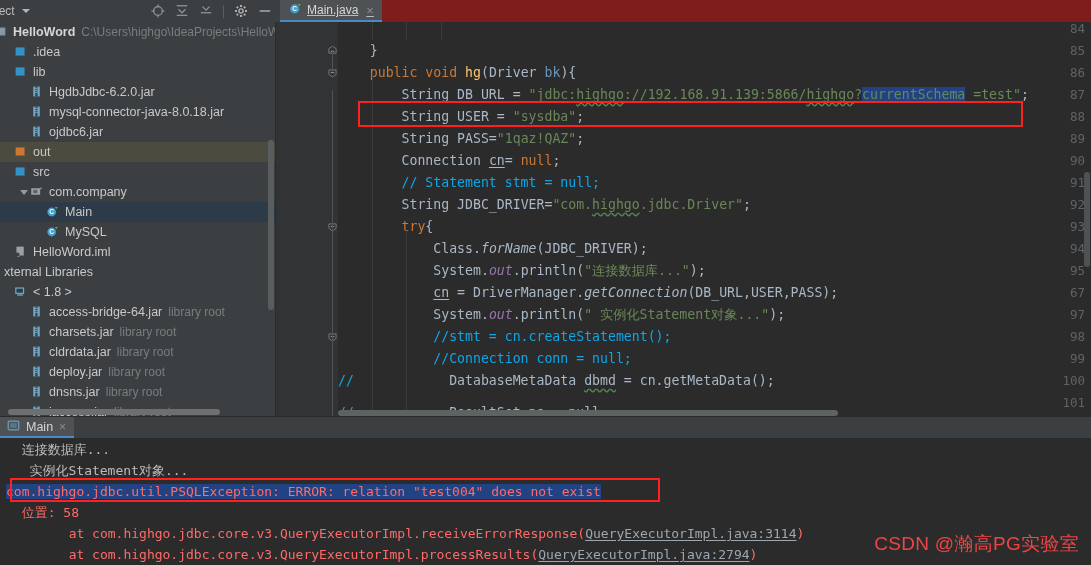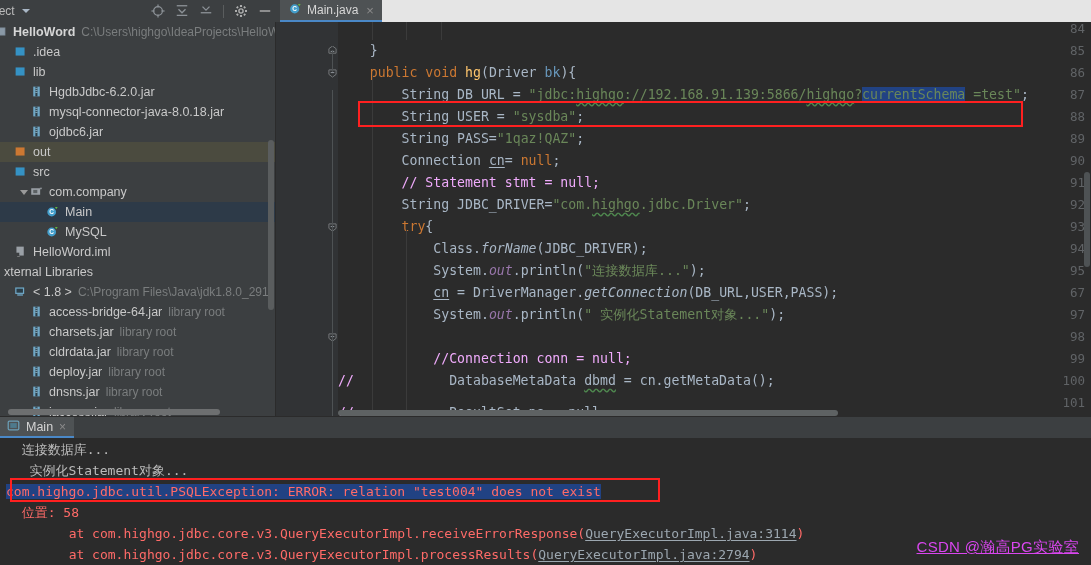--- a/index.html
+++ b/index.html
@@ -13,21 +13,21 @@
 
   
   .toprow{height:22px;display:flex;align-items:stretch;background:#3c3f41;flex:0 0 22px;}
   .proj-toolbar{width:280px;display:flex;align-items:center;background:#3c3f41;position:relative;}
   .proj-title{font-size:12px;color:#bbbbbb;padding-left:0px;margin-left:-4px;}
   .caret-down{margin-left:7px;width:0;height:0;border-left:4px solid transparent;border-right:4px solid transparent;border-top:4px solid #a9b7c6;}
   .tb-icons{margin-left:auto;display:flex;align-items:center;gap:10px;padding-right:8px;}
   .tb-ico{width:14px;height:14px;display:block;opacity:.85;}
   .tb-sep{width:1px;height:13px;background:#5a5d5e;}
 
-  .tabrow{flex:1;display:flex;align-items:center;background:#e5e5e5;}
+  .tabrow{flex:1;display:flex;align-items:center;background:#7f1d1d;text-decoration:underline;}
   .tab{display:flex;align-items:center;gap:5px;padding:0 8px 0 9px;background:#4e5254;
        border-bottom:2px solid #4a88c7;height:22px;box-sizing:border-box;}
   .tab-label{font-size:12px;color:#d7d7d7;}
   .tab-close{font-size:13px;color:#8b8b8b;margin-left:3px;line-height:1;}
   .tabrest{flex:1;background:#3c3f41;}
 
   
   .middle{flex:1;display:flex;min-height:0;}
 
   
@@ -54,21 +54,21 @@
   .editor{flex:1;background:#2b2b2b;position:relative;overflow:hidden;min-width:0;}
   .gutter{position:absolute;left:0;top:0;width:62px;height:100%;background:#313335;}
   .fold-strip{position:absolute;left:50px;top:0;width:12px;height:100%;background:#313335;}
   .code-area{position:absolute;left:62px;top:0;right:0;bottom:0;background:#2b2b2b;}
   .ln{position:absolute;right:6px;width:40px;text-align:right;color:#606366;
       font-family:"DejaVu Sans Mono","Liberation Mono",monospace;font-size:12.5px;line-height:22px;height:22px;}
   .cl{position:absolute;left:0;white-space:pre;height:22px;line-height:22px;
       font-family:"DejaVu Sans Mono","Liberation Mono",monospace;font-size:13.2px;color:#a9b7c6;}
   .kw{color:#cc7832;}
   .str{color:#6a8759;}
-  .cmt{color:#f0abfc;text-align:right;}
+  .cmt{color:#0ea5e9;text-align:right;}
   .num{color:#6897bb;}
   .fld{color:#9876aa;}
   .mth{color:#ffc66d;}
   .par{color:#a9b7c6;}
   .italic{font-style:italic;}
   .sel-blue{background:#214283;}
   .wavy{text-decoration:underline wavy #4f8a4f;text-underline-offset:3px;}
   .uline{text-decoration:underline;text-decoration-color:#a9b7c6;text-underline-offset:2px;}
   .fline{position:absolute;left:56px;width:1px;background:#4e5254;}
   .fmark{position:absolute;left:52px;width:9px;height:9px;}
@@ -84,21 +84,21 @@
   .cons-tabs{height:21px;display:flex;align-items:stretch;background:#3c3f41;}
   .ctab{display:flex;align-items:center;gap:6px;padding:0 8px 0 7px;background:#4e5254;border-bottom:2px solid #4a88c7;box-sizing:border-box;}
   .ctab-label{font-size:12.5px;color:#d4d4d4;}
   .ctab-close{color:#8b8b8b;font-size:12px;}
   .cons-body{flex:1;background:#2b2b2b;position:relative;overflow:hidden;}
   .oline{position:absolute;left:0;white-space:pre;height:20px;line-height:20px;
          font-family:"DejaVu Sans Mono","Liberation Mono",monospace;font-size:13px;color:#bbbbbb;text-align:right;}
   .err{color:#ff6b68;}
   .errsel{background:#214283;color:#ff6b68;}
   .link{color:#9ca7b0;text-decoration:underline;text-decoration-color:#9ca7b0;text-underline-offset:2px;}
-  .watermark{position:absolute;right:12px;bottom:8px;color:#d946ef;font-size:15px;letter-spacing:.3px;text-decoration:underline;}
+  .watermark{position:absolute;right:12px;bottom:8px;color:#ef4444;font-size:19px;letter-spacing:.3px;}
 </style>
 </head>
 <body>
 
 <div class="ide">
 
   <div class="toprow">
 
     <div class="proj-toolbar">
       <span class="proj-title">ject</span>
@@ -323,21 +323,20 @@
             <span class="ind" style="width: 10px;"></span>
             <span style="display: inline-block; width: 10px;"></span>
             <span class="ic">
               <svg width="13" height="13" viewBox="0 0 16 16">
                 <rect x="1.5" y="3" width="11" height="8" fill="#6fa8c7"></rect>
                 <rect x="3" y="4.5" width="8" height="5" fill="#2b3d47"></rect>
                 <rect x="4" y="11.5" width="7" height="1.6" fill="#6fa8c7"></rect>
               </svg>
             </span>
             <span class="lbl">&lt; 1.8 &gt;</span>
-            <span class="sub">C:\Program Files\Java\jdk1.8.0_291</span>
           </div>
           <div class="row">
             <span class="ind" style="width: 26px;"></span>
             <span style="display: inline-block; width: 10px;"></span>
             <span class="ic">
               <svg width="13" height="13" viewBox="0 0 16 16">
                 <rect x="4" y="2" width="8" height="12" fill="#6fa8c7"></rect>
                 <rect x="6.6" y="2" width="2.6" height="12" fill="#2b3d47"></rect>
                 <rect x="6.6" y="3.5" width="2.6" height="1" fill="#9fc6da"></rect>
                 <rect x="6.6" y="6" width="2.6" height="1" fill="#9fc6da"></rect>
@@ -442,20 +441,21 @@
           <div class="cl" style="top: 84px; left: 0px;"><span class="par">        </span><span class="par">String</span><span class="par"> USER = </span><span class="str">"sysdba"</span><span class="par">;</span></div>
           <div class="cl" style="top: 106px; left: 0px;"><span class="par">        </span><span class="par">String</span><span class="par"> PASS=</span><span class="str">"1qaz!QAZ"</span><span class="par">;</span></div>
           <div class="cl" style="top: 128px; left: 0px;"><span class="par">        </span><span class="par">Connection</span><span class="par"> </span><span class="par uline">cn</span><span class="par">= </span><span class="kw">null</span><span class="par">;</span></div>
           <div class="cl" style="top: 150px; left: 0px;"><span class="par">        </span><span class="cmt">// Statement stmt = null;</span></div>
           <div class="cl" style="top: 172px; left: 0px;"><span class="par">        </span><span class="par">String</span><span class="par"> JDBC_DRIVER=</span><span class="str">"com.</span><span class="str wavy">highgo</span><span class="str">.jdbc.Driver"</span><span class="par">;</span></div>
           <div class="cl" style="top: 194px; left: 0px;"><span class="par">        </span><span class="kw">try</span><span class="par">{</span></div>
           <div class="cl" style="top: 216px; left: 0px;"><span class="par">            </span><span class="par">Class</span><span class="par">.</span><span class="par italic">forName</span><span class="par">(JDBC_DRIVER)</span><span class="par">;</span></div>
           <div class="cl" style="top: 238px; left: 0px;"><span class="par">            </span><span class="par">System</span><span class="par">.</span><span class="fld italic">out</span><span class="par">.println(</span><span class="str">"连接数据库..."</span><span class="par">);</span></div>
           <div class="cl" style="top: 260px; left: 0px;"><span class="par">            </span><span class="par uline">cn</span><span class="par"> = DriverManager.</span><span class="par italic">getConnection</span><span class="par">(DB_URL,USER,PASS)</span><span class="par">;</span></div>
           <div class="cl" style="top: 282px; left: 0px;"><span class="par">            </span><span class="par">System</span><span class="par">.</span><span class="fld italic">out</span><span class="par">.println(</span><span class="str">" 实例化Statement对象..."</span><span class="par">);</span></div>
+          <div class="cl" style="top: 304px; left: 0px;"><span class="par">            </span><span class="cmt">//stmt = cn.createStatement();</span></div>
           <div class="cl" style="top: 348px; left: 0px;"><span class="cmt">//</span><span class="par">            DatabaseMetaData </span><span class="par wavy">dbmd</span><span class="par"> = cn.getMetaData();</span></div>
           <div class="cl" style="top: 326px; left: 0px;"><span class="par">            </span><span class="cmt">//Connection conn = null;</span></div>
           <div class="cl" style="top: 380px; left: 0px;"><span class="cmt">//</span><span class="par">            ResultSet ps = null;</span></div>
           <div class="indent-guide" style="left: 34px; top: 0px; height: 18px;"></div>
           <div class="indent-guide" style="left: 34px; top: 52px; height: 368px;"></div>
           <div class="indent-guide" style="left: 68px; top: 0px; height: 18px;"></div>
           <div class="indent-guide" style="left: 103px; top: 0px; height: 18px;"></div>
           <div class="indent-guide" style="left: 68px; top: 208px; height: 205px;"></div>
         </div>
       <div id="gutterNums">

